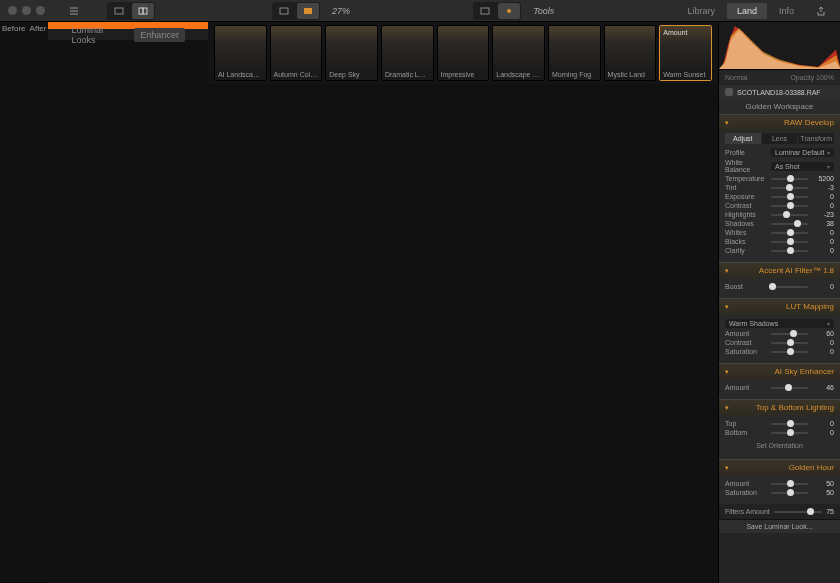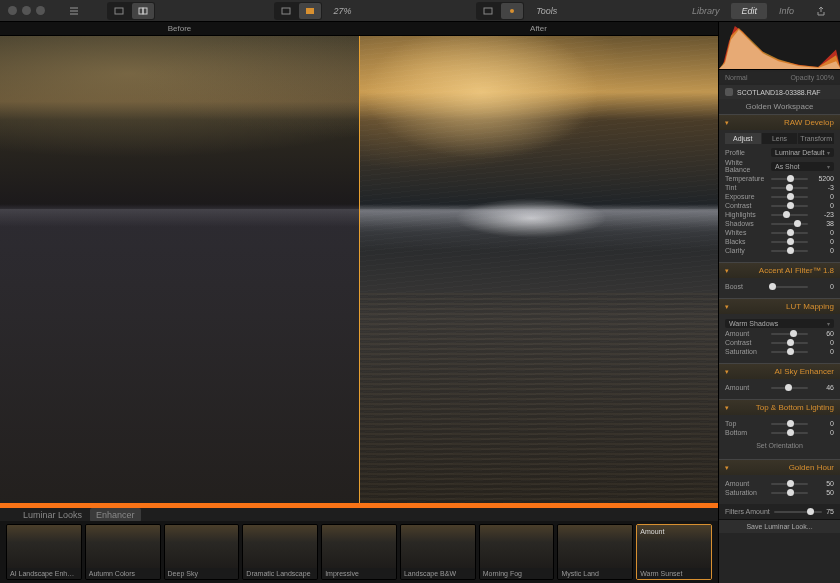--- a/index.html
+++ b/index.html
@@ -12,26 +12,26 @@
   
   .topbar{height:22px; background:#2c2c2c; display:flex; align-items:center; padding:0 8px; gap:6px; border-bottom:1px solid #000;}
   .traffic{display:flex; gap:5px; margin-right:12px;}
   .traffic span{width:9px; height:9px; border-radius:50%; background:#555;}
   .tb-group{display:flex; gap:2px; background:#1e1e1e; border-radius:3px; padding:1px;}
   .tb-btn{min-width:22px; height:16px; display:flex; align-items:center; justify-content:center; border-radius:2px; color:#999; cursor:pointer;}
   .tb-btn.active{background:#444;}
   .tb-spacer{flex:1;}
   .tb-label{color:#aaa; padding:0 6px;font-style:italic;}
   .tb-right{display:flex; gap:2px;}
-  .tb-tab{padding:3px 10px; color:#888; border-radius:2px;font-style:italic;}
+  .tb-tab{padding:3px 10px; color:#888; border-radius:2px;}
   .tb-tab.active{background:#444; color:#ddd;}
   svg{display:block;}
   
   .main{flex:1; display:flex; min-height:0;}
-  .viewer{flex:1; display:flex; flex-direction:column; background:#111;}
+  .viewer{flex:1; display:flex; flex-direction:row; background:#111;}
   .compare-hdr{display:flex; font-size:8px; color:#999; border-bottom:1px solid #000;}
   .compare-hdr div{flex:1; text-align:center; padding:2px;}
   .canvas{flex:1; position:relative; overflow:hidden; background:linear-gradient(180deg,#3a3628 0%,#5a4a30 14%,#2e2a20 18%,#18161a 40%,#22201e 60%,#1a1816 100%);}
   .canvas::before{content:""; position:absolute; inset:0; background:
     radial-gradient(ellipse 80% 30% at 18% 8%,rgba(200,170,110,.35),transparent 60%),
     radial-gradient(ellipse 60% 20% at 55% 10%,rgba(120,100,70,.25),transparent 60%),
     linear-gradient(180deg,transparent 36%,rgba(50,48,55,.8) 37%,rgba(45,43,48,.9) 50%,rgba(35,32,30,.95) 100%);
   }
   .canvas::after{content:""; position:absolute; left:0; right:0; top:37%; height:4%; background:linear-gradient(180deg,rgba(200,200,210,.15),transparent);}
   .after-half{position:absolute; left:50%; top:0; bottom:0; right:0; overflow:hidden;
@@ -43,21 +43,21 @@
   .after-half::before{content:""; position:absolute; inset:0; background:
     linear-gradient(180deg,transparent 36%,rgba(230,230,240,.35) 37.5%,rgba(150,150,160,.15) 42%,transparent 46%),
     radial-gradient(ellipse 30% 6% at 48% 39%,rgba(255,255,255,.7),transparent 70%),
     repeating-linear-gradient(174deg,transparent 0 4px,rgba(255,255,255,.02) 4px 5px);
   }
   .after-half::after{content:""; position:absolute; left:0; right:0; top:55%; bottom:0;
     background:repeating-linear-gradient(180deg,rgba(120,100,70,.12) 0 2px,rgba(30,26,20,.1) 2px 5px);
   }
   .divider{position:absolute; left:50%; top:0; bottom:0; width:1px; background:#e8a030; z-index:5;}
   
-  .looks-bar{height:18px; background:#1e1e1e; display:flex; align-items:center; gap:8px; padding:0 23px; border-top:5px solid #f97316;}
+  .looks-bar{height:18px; background:#1e1e1e; display:flex; align-items:center; gap:8px; padding:0 23px; border-top:7px solid #f97316;}
   .looks-bar span{color:#888;}
   .looks-tab{background:#3a3a3a; padding:2px 6px; border-radius:2px; color:#ccc;}
   .looks-strip{height:62px; background:#141414; display:flex; gap:3px; padding:3px 6px; overflow:hidden;}
   .thumb{flex:1; display:flex; flex-direction:column; border:1px solid #000; border-radius:2px; cursor:pointer; overflow:hidden;}
   .thumb.sel{border-color:var(--accent);}
   .thumb-img{flex:1; background:linear-gradient(180deg,#4a3e2a 0%,#2a2824 40%,#1e1c1a 100%);}
   .thumb-label{font-size:7px; color:#999; padding:2px 3px; white-space:nowrap; overflow:hidden; text-overflow:ellipsis; background:#1a1a1a;}
   .thumb-amount{position:relative; height:100%;}
   .thumb-amount .amt-row{position:absolute; left:3px; right:3px; top:3px; display:flex; justify-content:space-between; font-size:7px; color:#ddd;}
   
@@ -143,21 +143,21 @@
     <div class="tb-btn active">
         <svg width="10" height="10">
           <circle cx="5" cy="5" r="2" fill="#d89030"></circle>
         </svg>
       </div>
   </div>
   <span class="tb-label">Tools</span>
   <div class="tb-spacer"></div>
   <div class="tb-right">
     <div class="tb-tab">Library</div>
-    <div class="tb-tab active">Edit</div>
+    <div class="tb-tab active">Land</div>
     <div class="tb-tab">Info</div>
   </div>
   <div class="tb-btn">
       <svg width="10" height="10">
         <path d="M5 1v5M3 3l2-2 2 2M2 6v3h6V6" stroke="#999" fill="none"></path>
       </svg>
     </div>
 </div>
 
 <div class="main">

